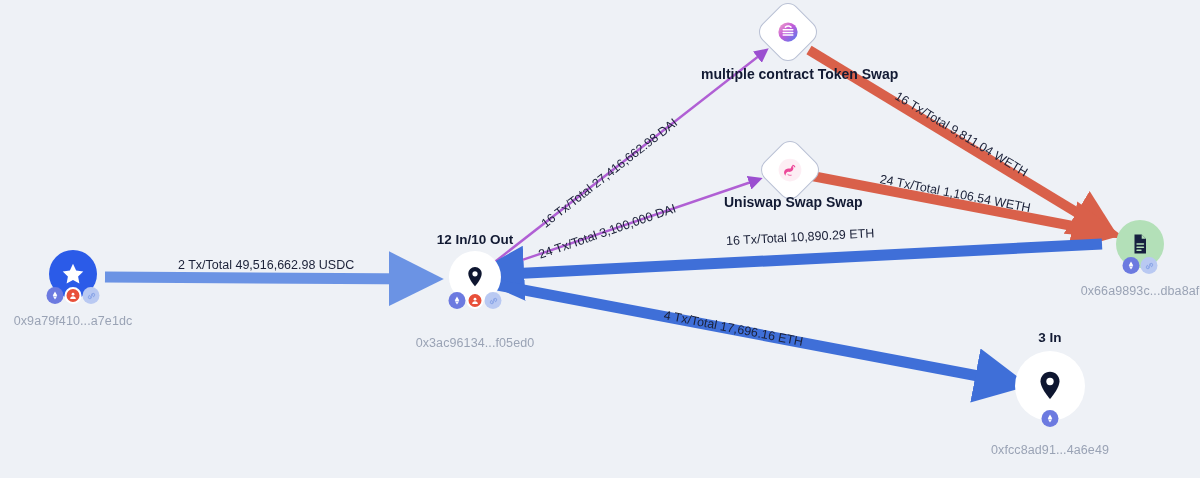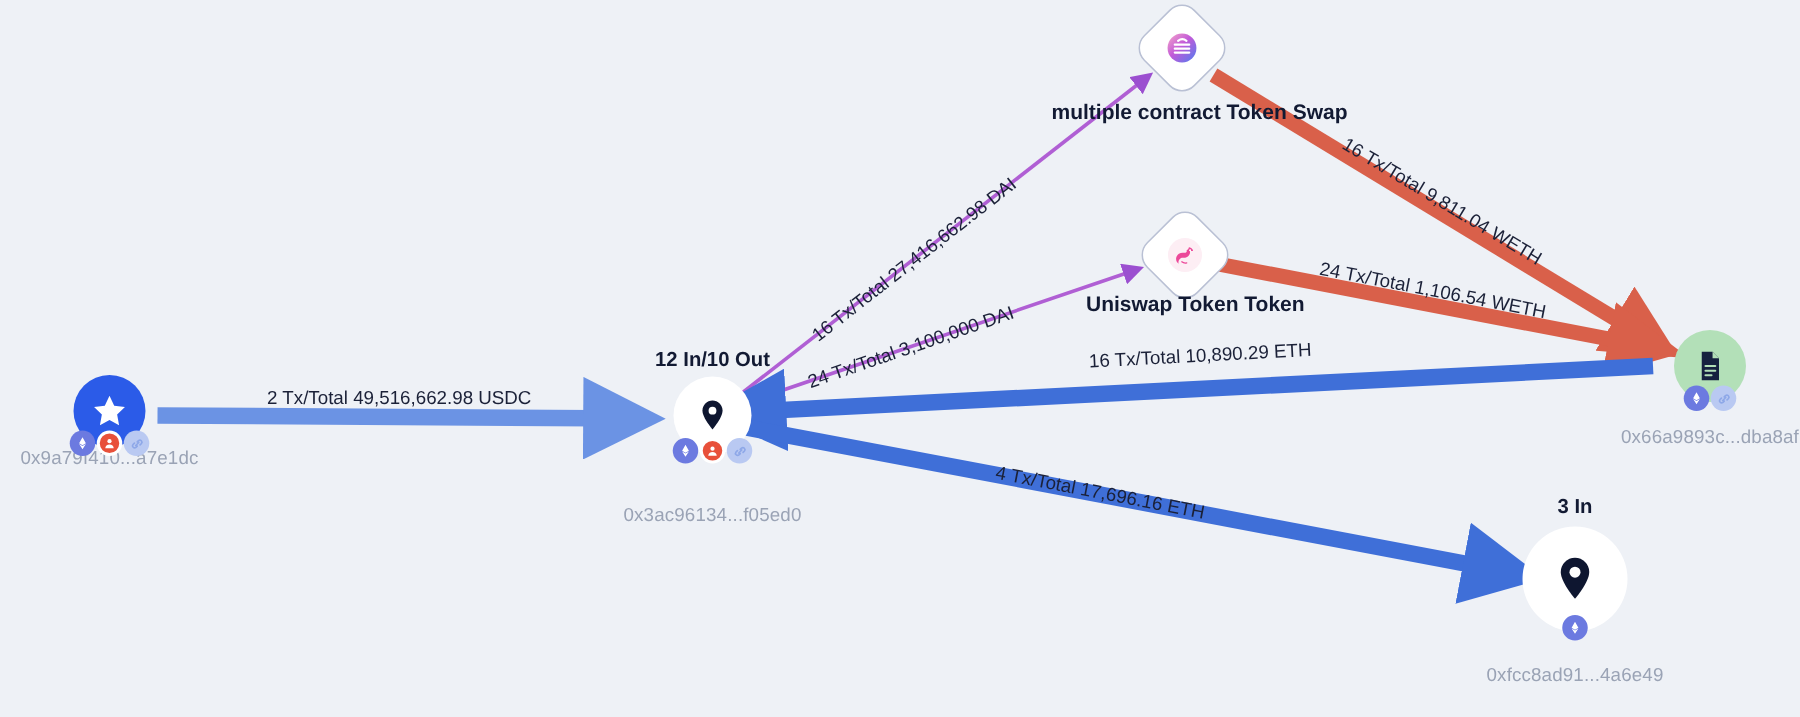--- a/index.html
+++ b/index.html
@@ -151,21 +151,21 @@
               <path fill="#ffffff" d="M3 14c0-2.8 2.2-4.6 5-4.6s5 1.8 5 4.6z"></path>
             </svg>
         </span>
         <span class="badge badge-link">
           <svg width="10" height="10" viewBox="0 0 16 16">
               <path fill="none" stroke="#8ea8e8" stroke-width="1.8" stroke-linecap="round" d="M6.4 9.6l3.2-3.2 M5 7l-1.5 1.5a2.2 2.2 0 003.1 3.1L8 10.2 M11 9l1.5-1.5a2.2 2.2 0 00-3.1-3.1L8 5.8"></path>
             </svg>
         </span>
       </div>
     </div>
-    <div class="addr" style="">0x9a79f410...a7e1dc</div>
+    <div class="addr" style="margin-top:16px;">0x9a79f410...a7e1dc</div>
   </div>
 
   <div class="node" style="left:413px; top:232px; width:124px;">
     <div class="node-title">12 In/10 Out</div>
     <div class="node-circle" style="width:52px; height:52px; background:#ffffff; margin-top:4px;">
       <svg width="24" height="24" viewBox="0 0 24 24">
         <path fill="#0e1630" d="M12 2C8.3 2 5.3 5 5.3 8.7c0 4.9 6.7 12.6 6.7 12.6s6.7-7.7 6.7-12.6C18.7 5 15.7 2 12 2z"></path>
         <circle cx="12" cy="8.8" r="2.6" fill="#ffffff"></circle>
       </svg>
       <div class="badges" style="bottom:-6px;">
@@ -216,21 +216,21 @@
       <div class="diamond-inner">
         <svg width="26" height="26" viewBox="0 0 32 32">
           <circle cx="16" cy="16" r="14" fill="#fdeef4"></circle>
           <path fill="#ec4899" d="M19.5 9.6c1.6.3 2.8 1.5 3.2 3-1 .3-2 .2-2.8-.3.5 1.3.3 2.8-.6 3.9-1.2 1.6-3 2.2-4.9 2.1-1.2-.1-2.3.3-3 1.3-.8 1-1 2.3-.6 3.5-1.4-.9-2.2-2.5-2.1-4.2.1-1.6 1-3 2.3-3.9 1.3-.9 2.9-1.1 4.4-.8.6.1 1.2 0 1.6-.4.5-.5.6-1.2.3-1.8 1-.3 1.7-1.2 1.8-2.2l.4-.2z"></path>
           <circle cx="20.2" cy="12.1" r=".85" fill="#ffffff"></circle>
           <path fill="none" stroke="#ec4899" stroke-width="1.1" stroke-linecap="round" d="M13.4 21.6c1.1.9 2.6 1.2 4 .9"></path>
         </svg>
       </div>
     </div>
   </div>
-  <div class="swap-caption" style="left:724px; top:194px;">Uniswap Token Token</div>
+  <div class="swap-caption" style="left:724px; top:194px;">Uniswap Swap Swap</div>
 
   <div class="node" style="left:1075px; top:220px; width:130px;">
     <div class="node-circle" style="width:48px; height:48px; background:#b3e0b8;">
       <svg width="24" height="24" viewBox="0 0 24 24">
         <path fill="#16213f" d="M6.5 2.5h7.2l4.3 4.3v14.7H6.5z"></path>
         <path fill="#b3e0b8" d="M13.7 2.5l4.3 4.3h-4.3z"></path>
         <path fill="none" stroke="#b3e0b8" stroke-width="1.4" stroke-linecap="round" d="M9 12h6.5 M9 15.2h6.5 M9 18.2h4"></path>
       </svg>
       <div class="badges" style="bottom:-6px;">
         <span class="badge badge-eth">

